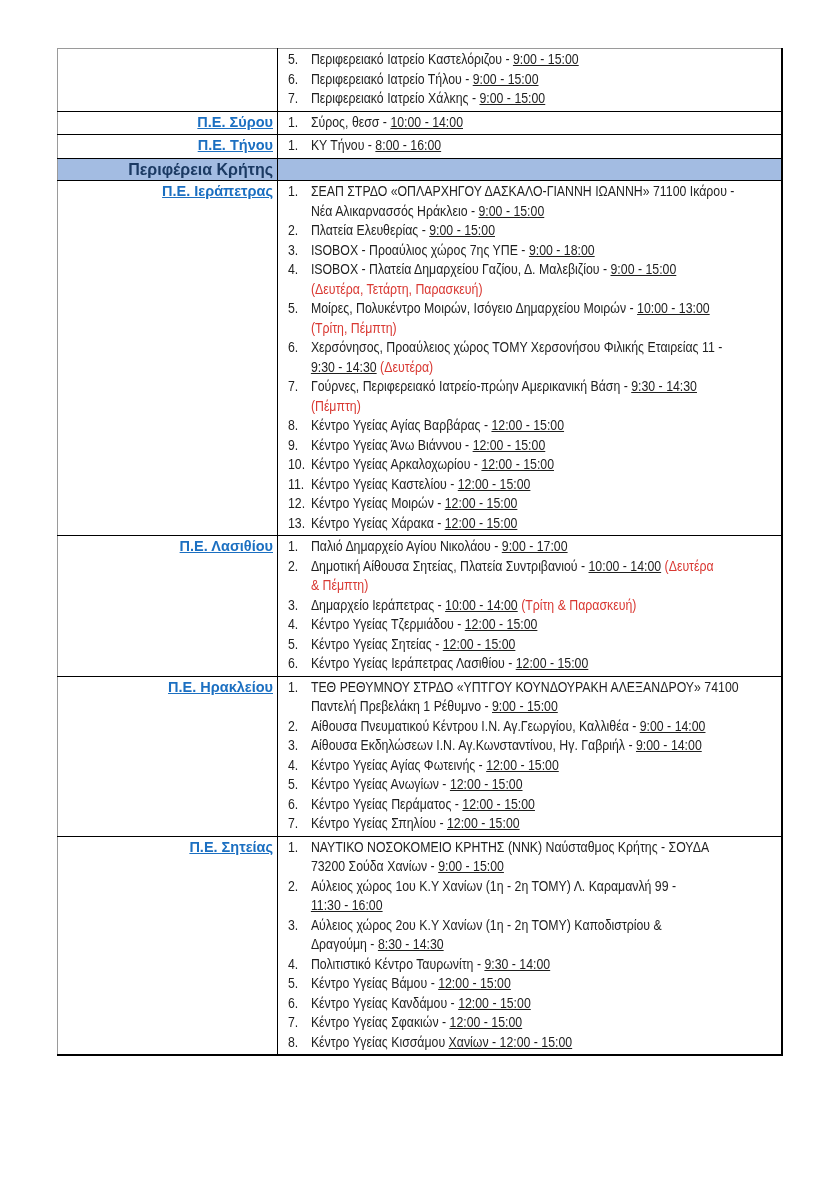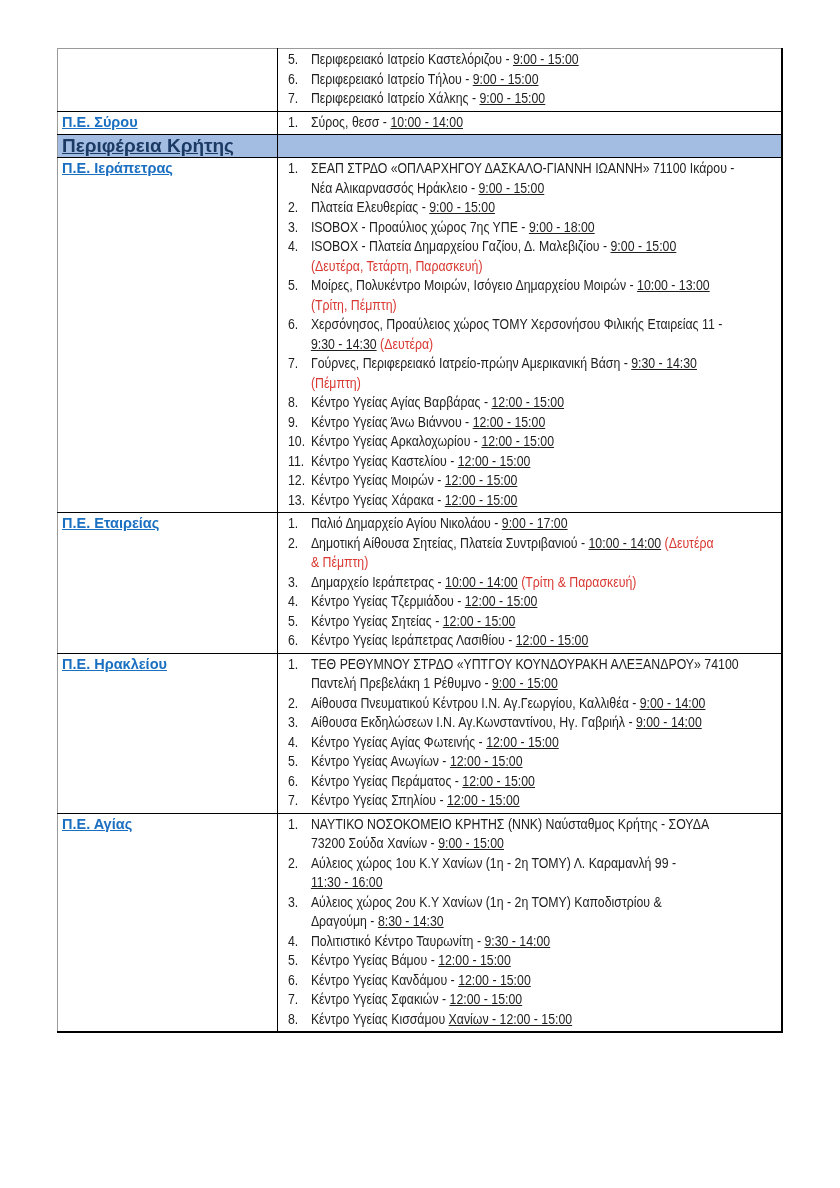--- a/index.html
+++ b/index.html
@@ -17,31 +17,31 @@
     border:1px solid #000;
     vertical-align:top;
   }
   
   .doc-table tr:first-child td{border-top:1px solid #9a9a9a;}
   .doc-table td:first-child{border-left:1px solid #9a9a9a;}
   .doc-table td:last-child{border-right:2px solid #000;}
   .doc-table tr:last-child td{border-bottom:2px solid #000;}
 
   .region-cell{
-    width:211px;vertical-align:middle;text-align:left;
+    width:211px;vertical-align:middle;text-align:right;
     padding:1px 4px;
   }
   .region-label{
     color:var(--link,#1b6fc1);font-weight:bold;font-size:14.5px;
     text-decoration:underline;line-height:19.5px;
   }
   .section-row td{background:var(--secbg,#a3bce2);}
   .section-label{
-    color:var(--sectext,#1b3a63);font-weight:bold;font-size:19px;
-    text-decoration:underline;line-height:19.5px;
+    color:var(--sectext,#1b3a63);font-weight:bold;font-size:16px;
+    line-height:19.5px;
   }
   .locations-cell{padding:1px 6px 2px 10px;}
   .sq{ 
     transform:scaleX(0.88);transform-origin:0 0;width:113.6%;
   }
   .item{display:flex;align-items:flex-start;}
   .num{
     flex:0 0 26px;font-size:14px;line-height:19.5px;white-space:nowrap;
   }
   .txt{flex:1 1 auto;font-size:14px;line-height:19.5px;}
@@ -77,20 +77,31 @@
           <td class="region-cell"><span class="region-label">Π.Ε. Σύρου</span></td>
           <td class="locations-cell">
             <div class="sq">
               <div class="item">
                 <span class="num">1.</span>
                 <span class="txt"><span class="seg-p">Σύρος, θεσσ - </span><span class="seg-u">10:00 - 14:00</span></span>
               </div>
             </div>
           </td>
         </tr>
+        <tr>
+          <td class="region-cell"><span class="region-label">Π.Ε. Τήνου</span></td>
+          <td class="locations-cell">
+            <div class="sq">
+              <div class="item">
+                <span class="num">1.</span>
+                <span class="txt"><span class="seg-p">ΚΥ Τήνου - </span><span class="seg-u">8:00 - 16:00</span></span>
+              </div>
+            </div>
+          </td>
+        </tr>
         <tr class="section-row">
           <td class="region-cell"><span class="section-label">Περιφέρεια Κρήτης</span></td>
           <td class="locations-cell">
             <div class="sq"></div>
           </td>
         </tr>
         <tr>
           <td class="region-cell"><span class="region-label">Π.Ε. Ιεράπετρας</span></td>
           <td class="locations-cell">
             <div class="sq">
@@ -143,21 +154,21 @@
                 <span class="txt"><span class="seg-p">Κέντρο Υγείας Μοιρών - </span><span class="seg-u">12:00 - 15:00</span></span>
               </div>
               <div class="item">
                 <span class="num">13.</span>
                 <span class="txt"><span class="seg-p">Κέντρο Υγείας Χάρακα - </span><span class="seg-u">12:00 - 15:00</span></span>
               </div>
             </div>
           </td>
         </tr>
         <tr>
-          <td class="region-cell"><span class="region-label">Π.Ε. Εταιρείας</span></td>
+          <td class="region-cell"><span class="region-label">Π.Ε. Λασιθίου</span></td>
           <td class="locations-cell">
             <div class="sq">
               <div class="item">
                 <span class="num">1.</span>
                 <span class="txt"><span class="seg-p">Παλιό Δημαρχείο Αγίου Νικολάου - </span><span class="seg-u">9:00 - 17:00</span></span>
               </div>
               <div class="item">
                 <span class="num">2.</span>
                 <span class="txt"><span class="seg-p">Δημοτική Αίθουσα Σητείας, Πλατεία Συντριβανιού - </span><span class="seg-u">10:00 - 14:00</span><span class="seg-p"> </span><span class="seg-r">(Δευτέρα</span><br><span class="seg-r">&amp; Πέμπτη)</span></span>
               </div>
@@ -209,21 +220,21 @@
                 <span class="txt"><span class="seg-p">Κέντρο Υγείας Περάματος - </span><span class="seg-u">12:00 - 15:00</span></span>
               </div>
               <div class="item">
                 <span class="num">7.</span>
                 <span class="txt"><span class="seg-p">Κέντρο Υγείας Σπηλίου - </span><span class="seg-u">12:00 - 15:00</span></span>
               </div>
             </div>
           </td>
         </tr>
         <tr>
-          <td class="region-cell"><span class="region-label">Π.Ε. Αγίας</span></td>
+          <td class="region-cell"><span class="region-label">Π.Ε. Σητείας</span></td>
           <td class="locations-cell">
             <div class="sq">
               <div class="item">
                 <span class="num">1.</span>
                 <span class="txt"><span class="seg-p">ΝΑΥΤΙΚΟ ΝΟΣΟΚΟΜΕΙΟ ΚΡΗΤΗΣ (ΝΝΚ) Ναύσταθμος Κρήτης - ΣΟΥΔΑ</span><br><span class="seg-p">73200 Σούδα Χανίων - </span><span class="seg-u">9:00 - 15:00</span></span>
               </div>
               <div class="item">
                 <span class="num">2.</span>
                 <span class="txt"><span class="seg-p">Αύλειος χώρος 1ου Κ.Υ Χανίων (1η - 2η ΤΟΜΥ) Λ. Καραμανλή 99 -</span><br><span class="seg-u">11:30 - 16:00</span></span>
               </div>

